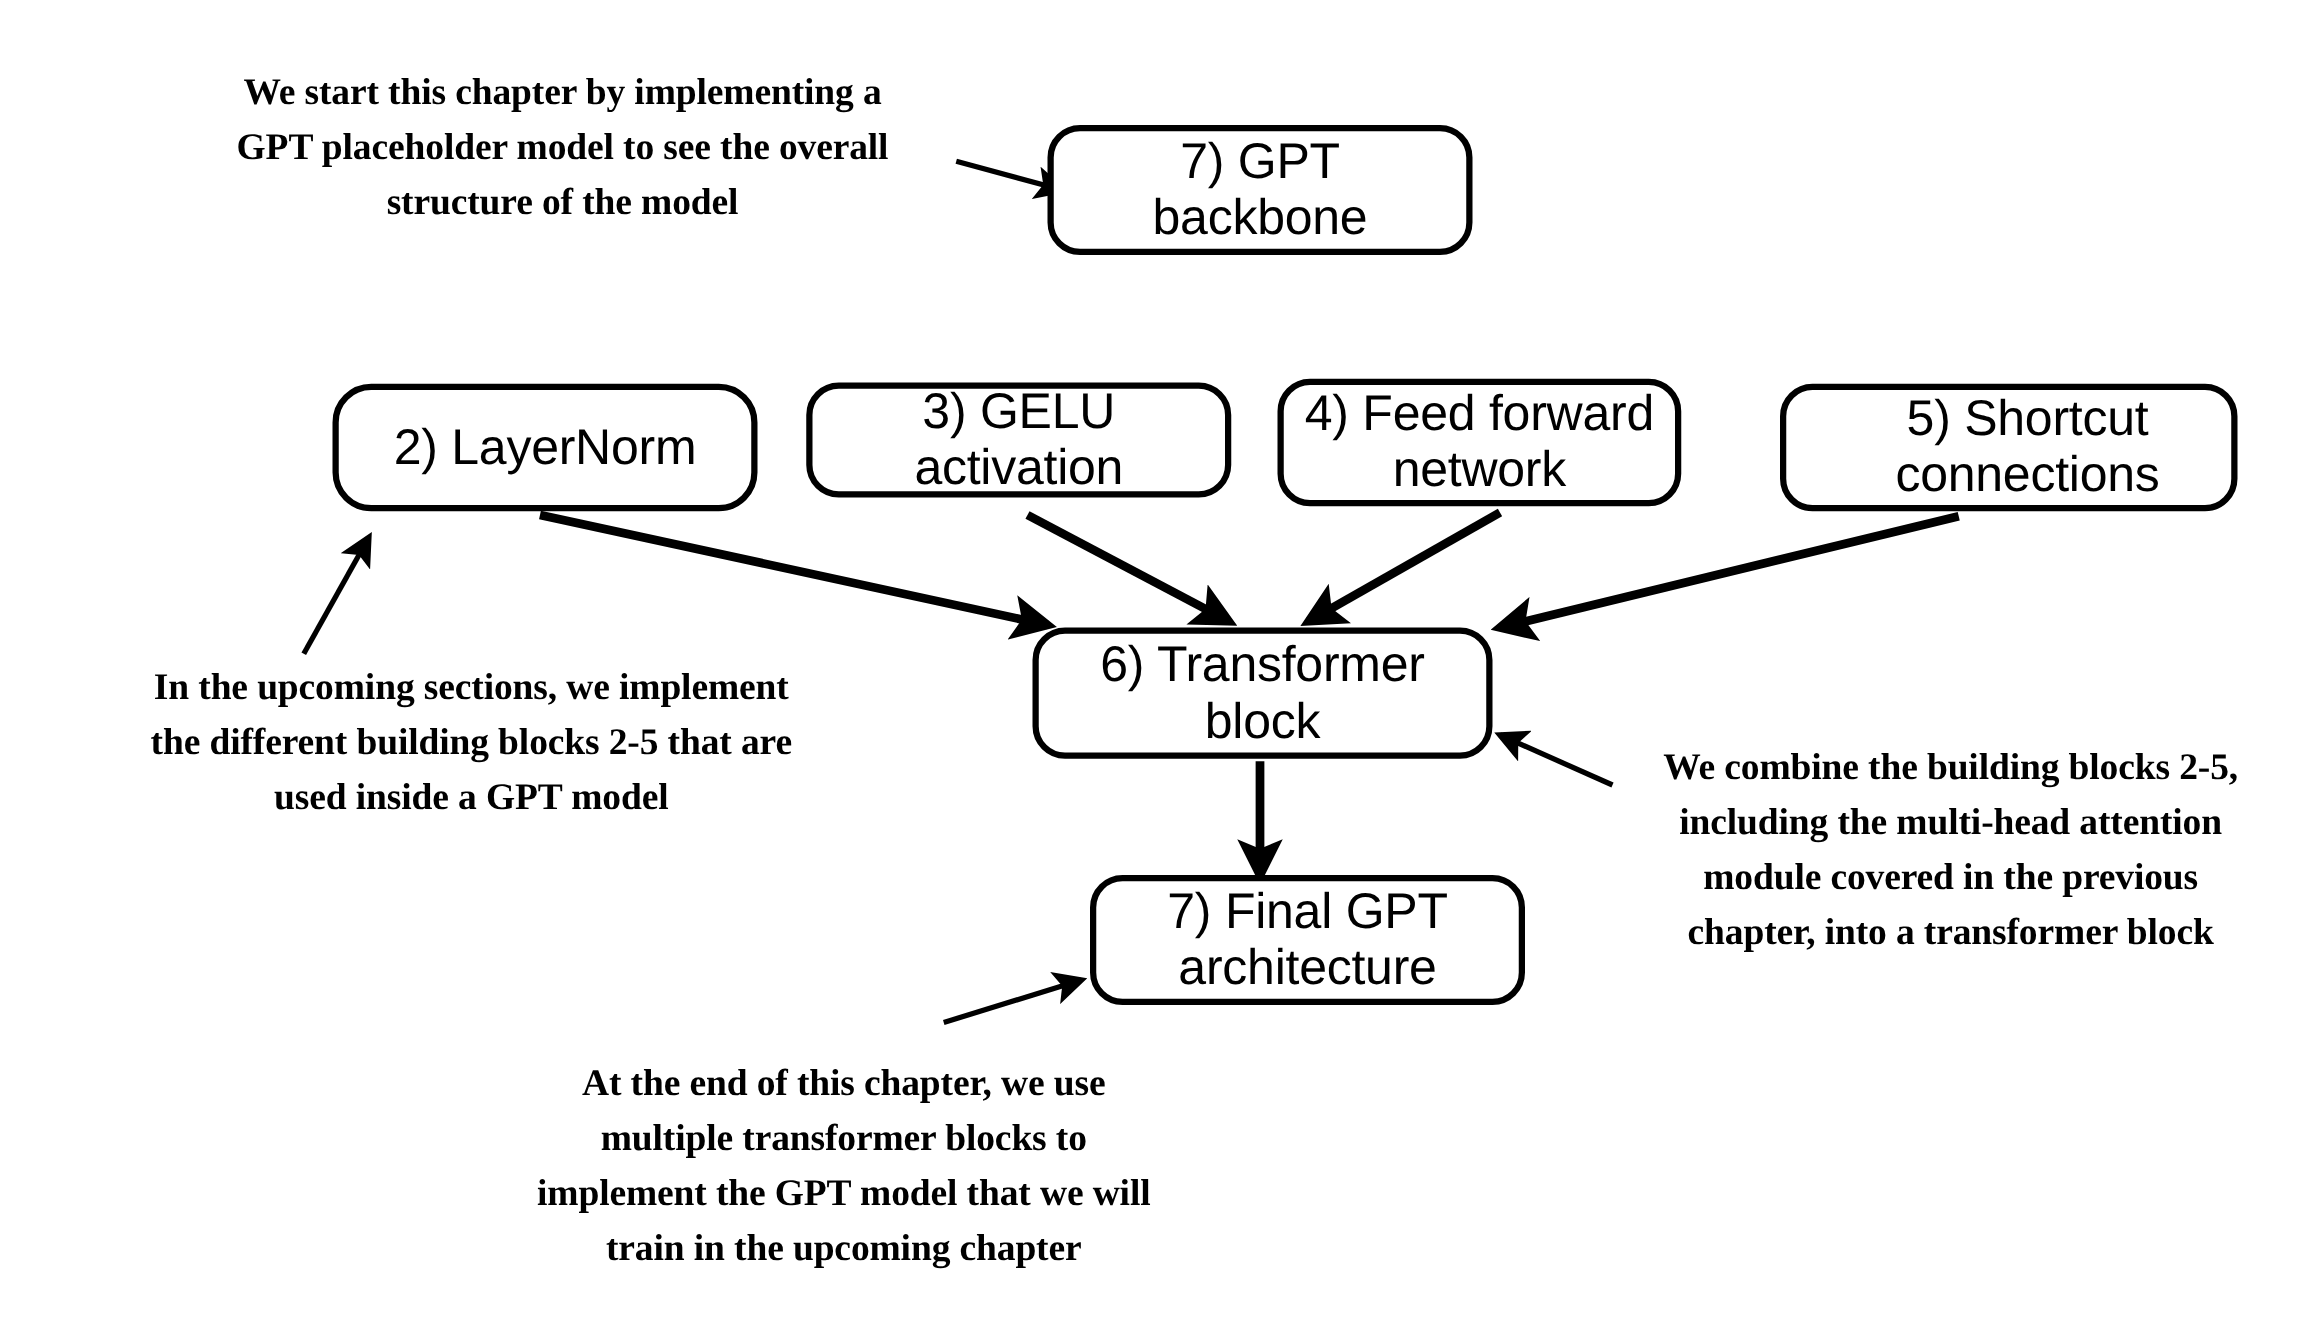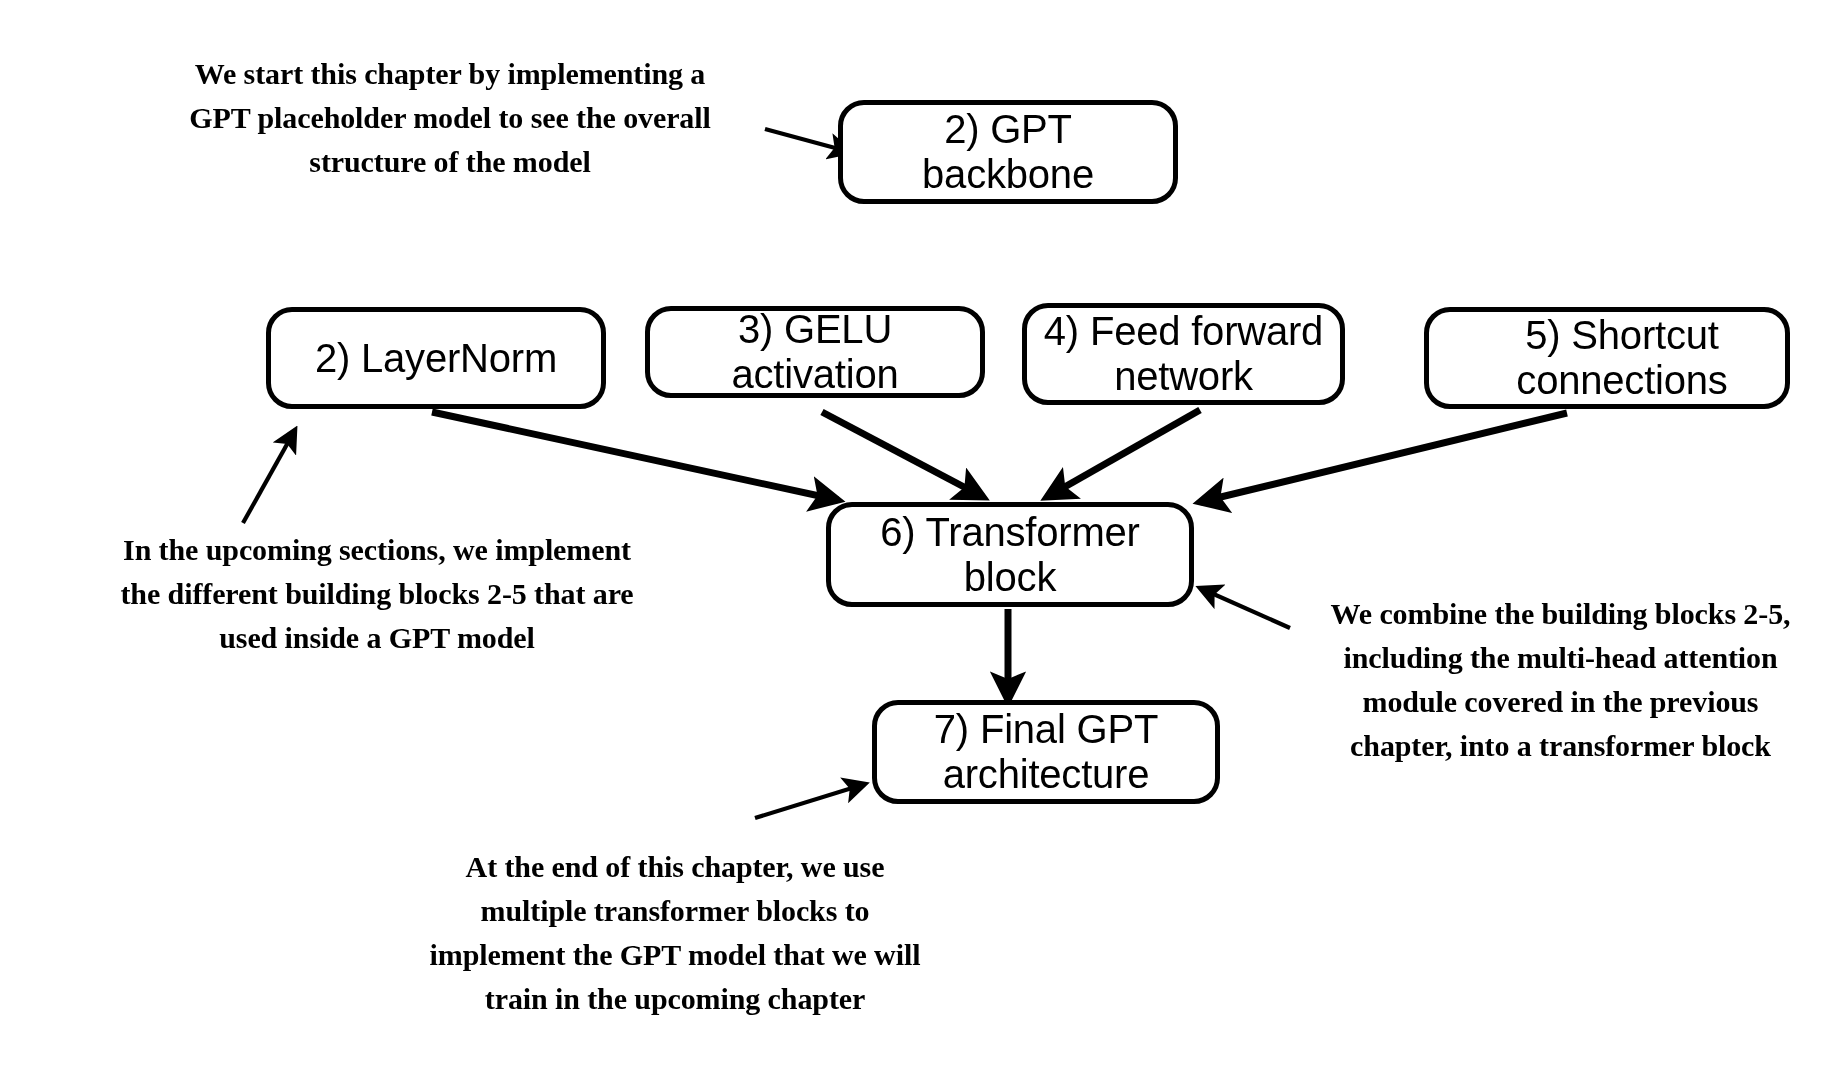--- a/index.html
+++ b/index.html
@@ -83,24 +83,24 @@
 
     <line x1="1008" y1="609" x2="1008" y2="700" stroke="#000000" stroke-width="7" marker-end="url(#head-thick)"></line>
 
     <line x1="243" y1="523" x2="295" y2="430" stroke="#000000" stroke-width="4.2" marker-end="url(#head-thin)"></line>
 
     <line x1="1290" y1="628" x2="1200" y2="588" stroke="#000000" stroke-width="4.2" marker-end="url(#head-thin)"></line>
 
     <line x1="755" y1="818" x2="865" y2="784" stroke="#000000" stroke-width="4.2" marker-end="url(#head-thin)"></line>
   </svg>
 
-  <div class="node-box" style="left:838px; top:100px; width:340px; height:104px;">2) GPT
+  <div class="node-box" style="left:838px; top:100px; width:340px; height:104px;">7) GPT
 backbone</div>
 
-  <div class="node-box" style="left:266px; top:307px; width:340px; height:102px;">2) LayerNorm</div>
+  <div class="node-box" style="left:266px; top:307px; width:340px; height:102px;border-radius:31px;">2) LayerNorm</div>
 
   <div class="node-box" style="left:645px; top:306px; width:340px; height:92px;">3) GELU
 activation</div>
 
   <div class="node-box" style="left:1022px; top:303px; width:323px; height:102px;">4) Feed forward
 network</div>
 
   <div class="node-box" style="left:1424px; top:307px; width:366px; height:102px;padding-left:30px;">5) Shortcut
 connections</div>
 

